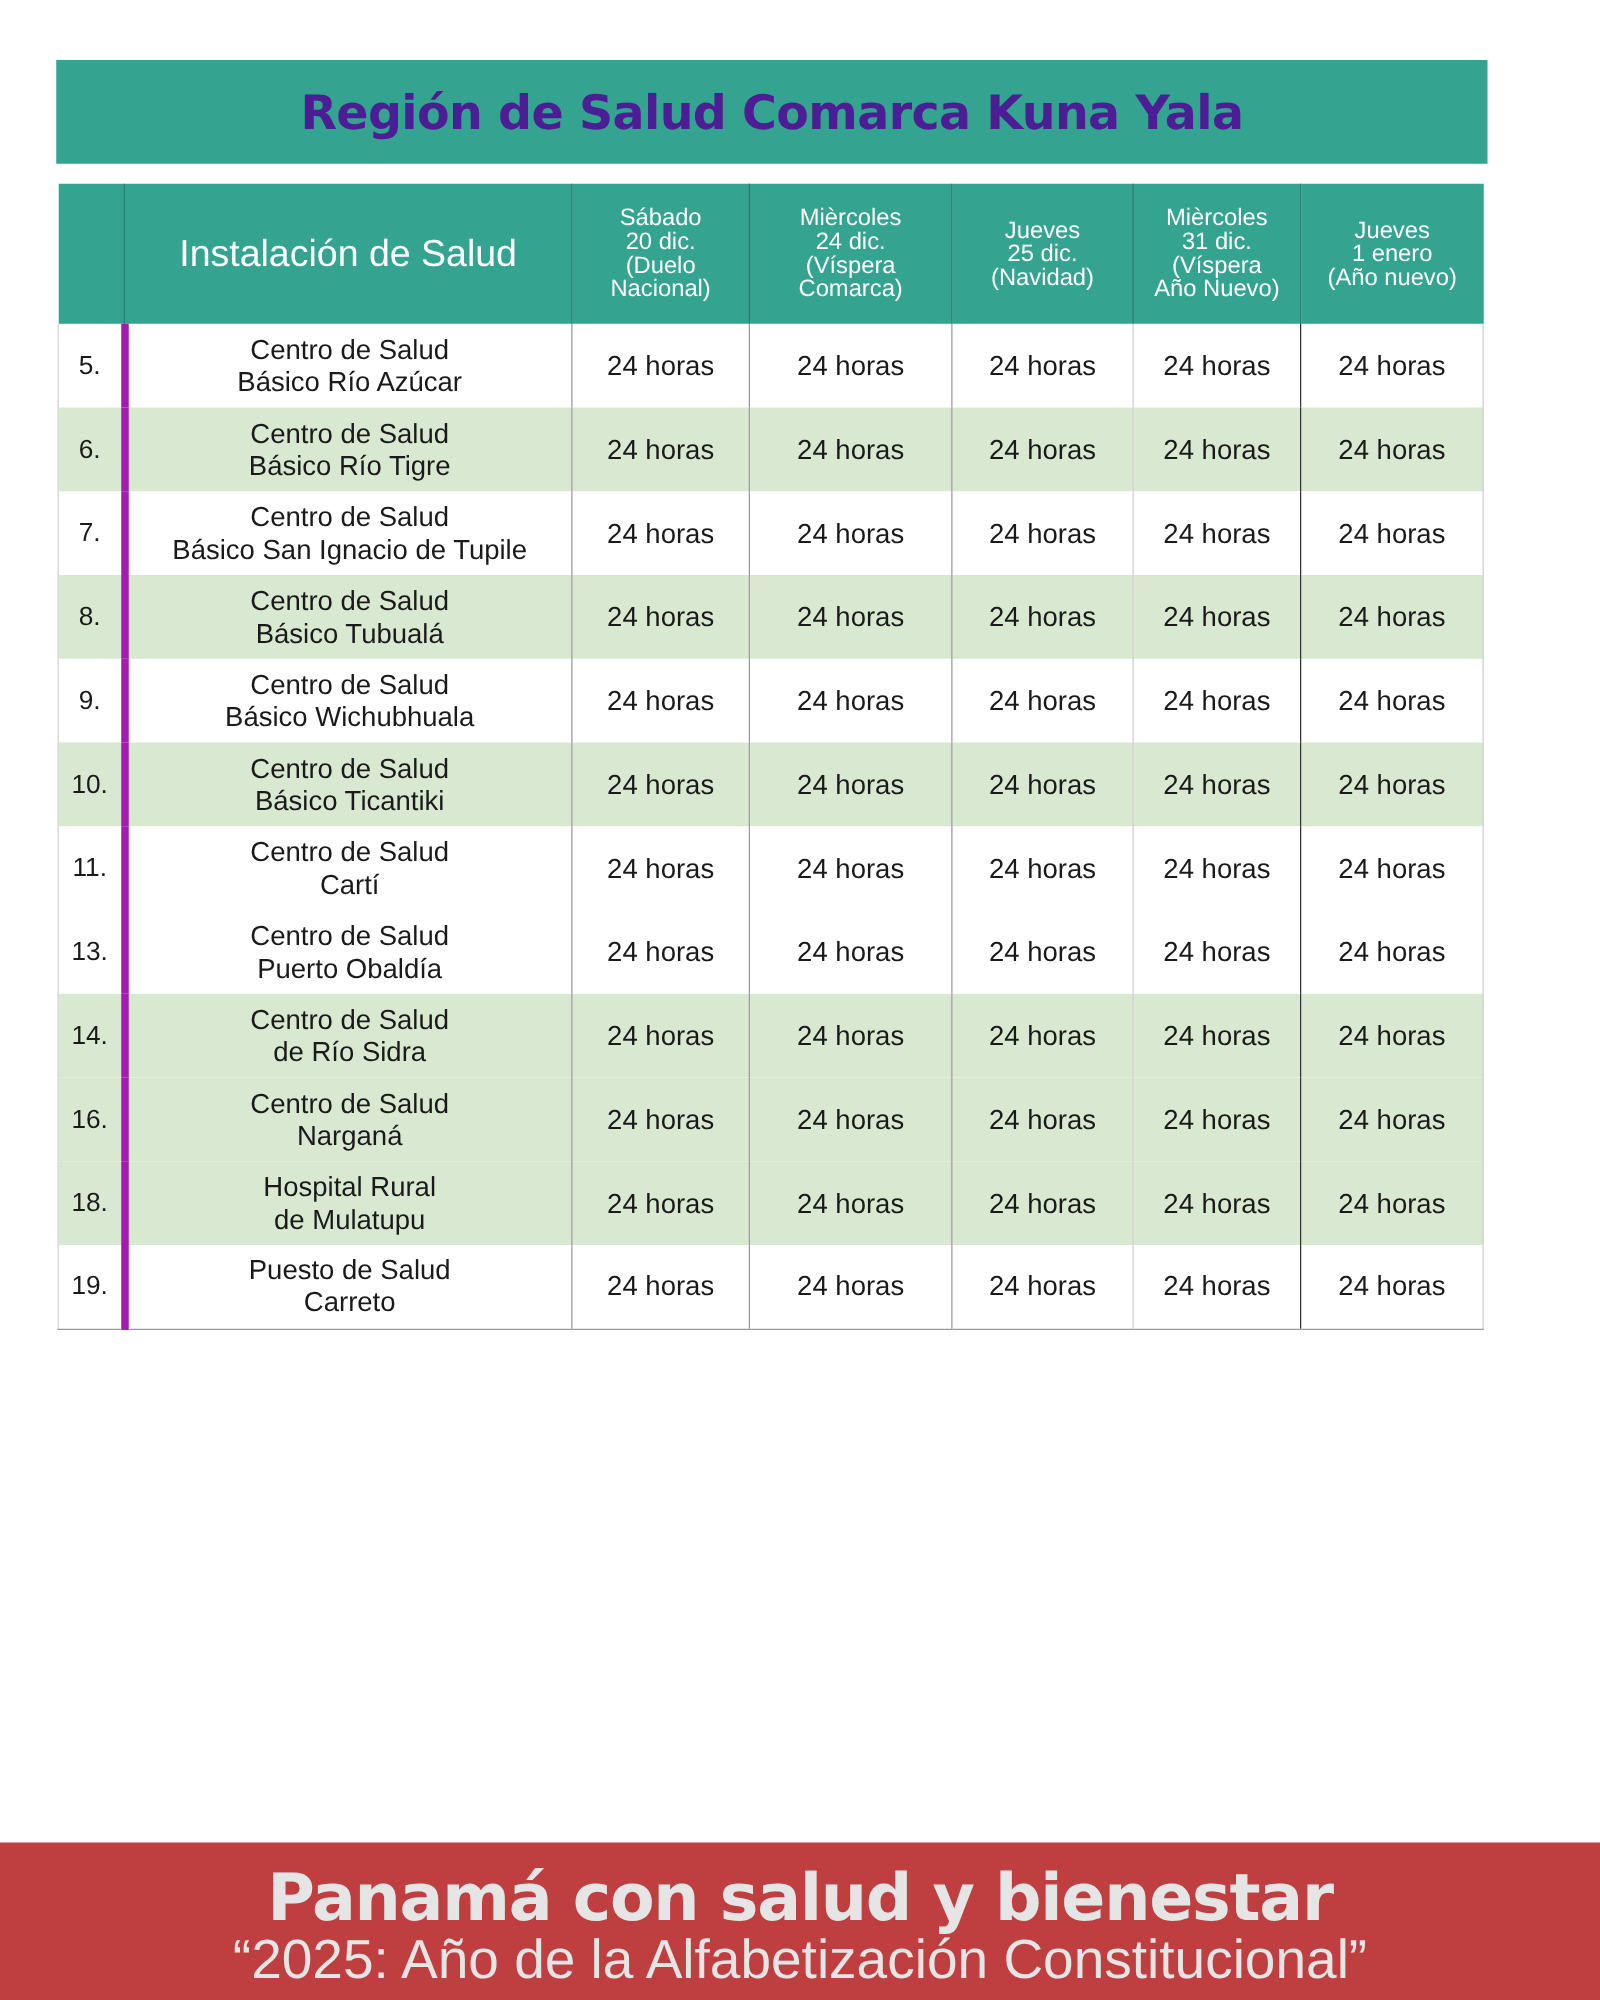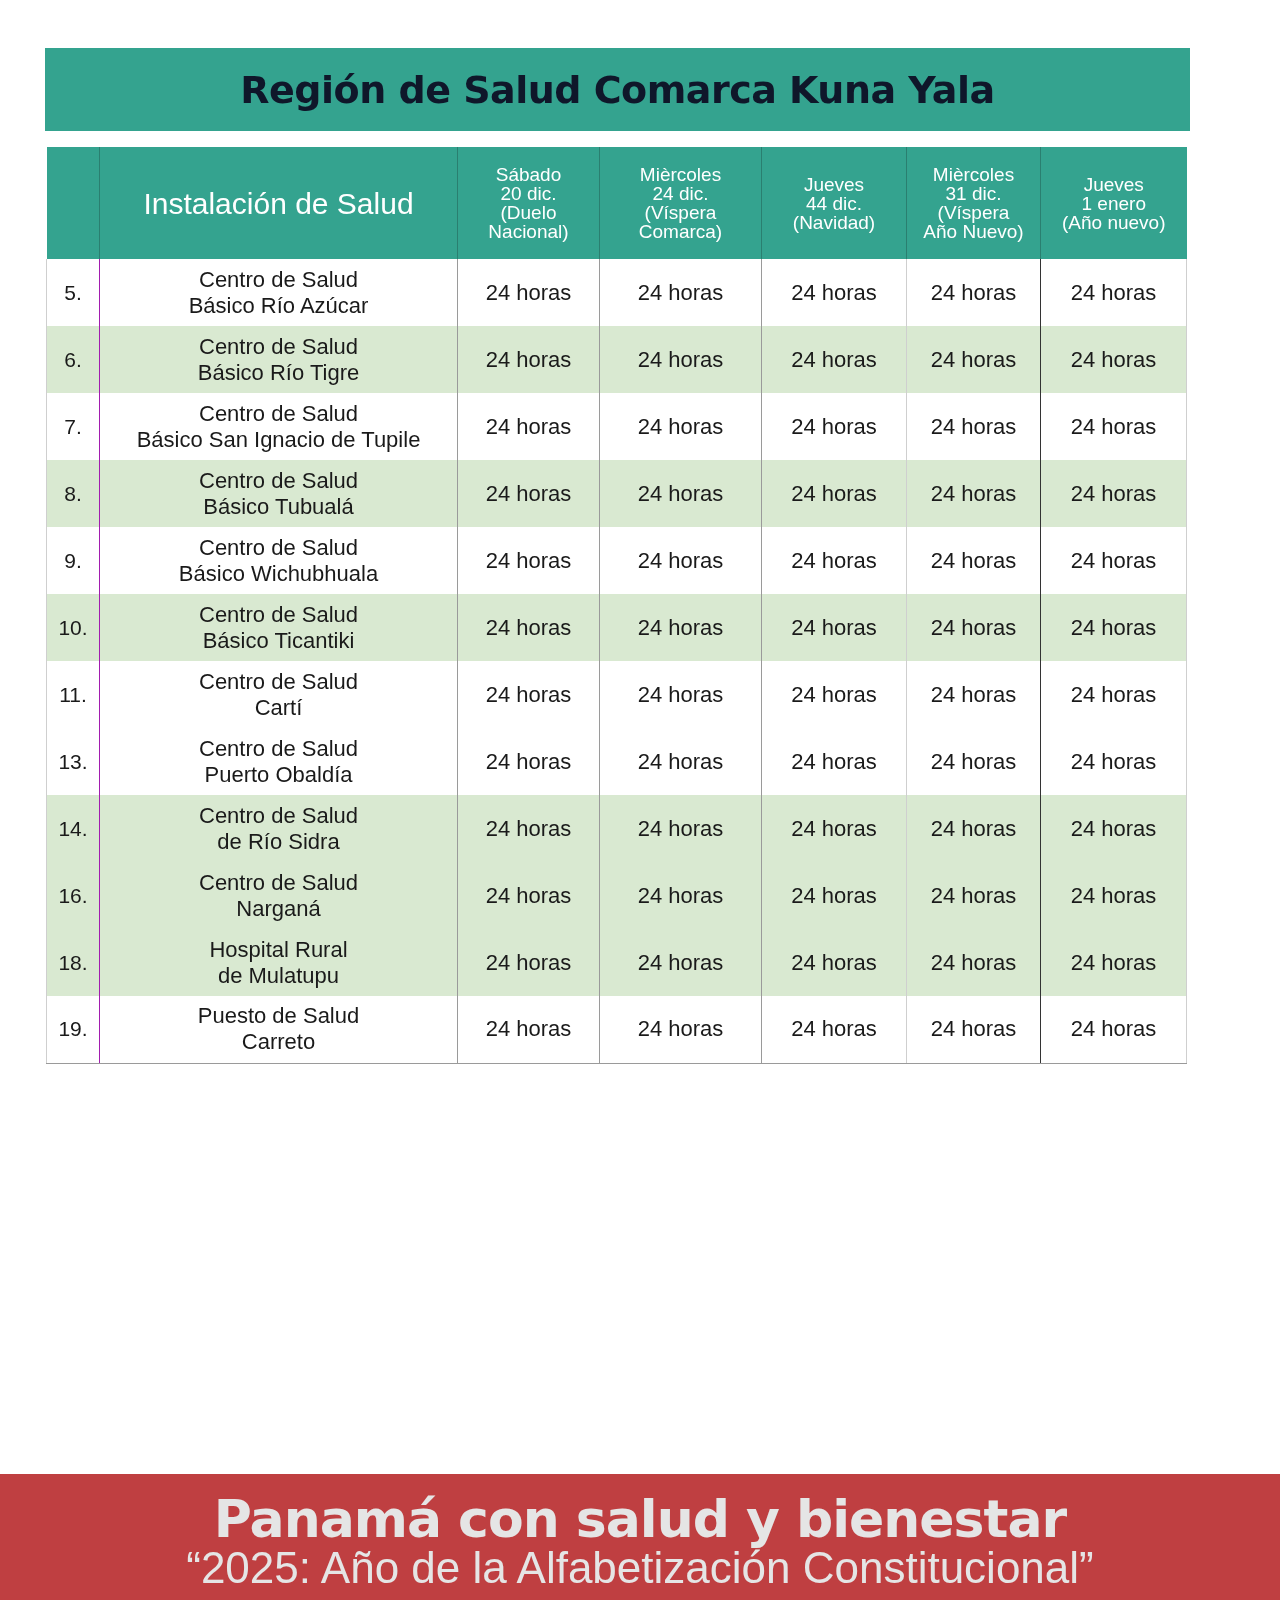--- a/index.html
+++ b/index.html
@@ -1,40 +1,40 @@
 <!DOCTYPE html>
 <html><head>
 <meta charset="utf-8">
 <style>
   html, body { margin: 0; padding: 0; background: #ffffff; }
   body { width: 1280px; height: 1600px; position: relative; overflow: hidden;
          font-family: "Liberation Sans", "DejaVu Sans", sans-serif; color: #1a1a1a; }
   .title-banner { position: absolute; left: 45px; top: 48px; width: 1145px; height: 83px;
          background: #34a38f; display: flex; align-items: center; justify-content: center; }
-  .title-banner h1 { margin: 15px; color: #0f172a; font-size: 38px; font-weight: 900;
+  .title-banner h1 { margin: 15px; color: #4c1d95; font-size: 38px; font-weight: 900;
          font-family: "DejaVu Sans", sans-serif; letter-spacing: -0.5px; }
   table.schedule { position: absolute; left: 46px; top: 147px; width: 1140px;
          border-collapse: collapse; table-layout: fixed; }
   table.schedule col.c-num { width: 53px; }
   table.schedule col.c-name { width: 358px; }
   table.schedule col.c-d1 { width: 142px; }
   table.schedule col.c-d2 { width: 162px; }
   table.schedule col.c-d3 { width: 145px; }
   table.schedule col.c-d4 { width: 134px; }
   table.schedule col.c-d5 { width: 146px; }
   thead th { background: #34a38f; color: #ffffff; font-weight: normal; height: 112px;
          font-size: 19px; line-height: 19px; text-align: center; vertical-align: middle;
          border-left: 1px solid #2a7f70; padding: 0 2px; }
   thead th.h-name { font-size: 30px; }
   thead th:first-child { border-left: none; }
   thead th .line { display: block; }
   tbody td { text-align: center; vertical-align: middle; font-size: 22px; line-height: 26px;
          border-left: 1px solid #cfcfcf; color: #1a1a1a; }
   tbody td:first-child { border-left: 1px solid #cfcfcf; }
-  tbody td.name { border-left: 1px solid #a21caf; }
+  tbody td.name { border-left: 6px solid #a21caf; }
   tbody td.d1, tbody td.d2, tbody td.d3 { border-left: 1px solid #9a9a9a; }
   tbody td.d5 { border-left: 1px solid #333; border-right: 1px solid #cfcfcf; }
   tbody tr { height: 67px; }
   tbody tr.alt td { background: #d9e9d1; }
   tbody tr:last-child td { border-bottom: 1px solid #9a9a9a; }
   td.num { font-size: 21px; }
   td.name .line { display: block; }
   .footer-banner { position: absolute; left: 0; top: 1474px; width: 1280px; height: 126px;
          background: #bf3f41; color: #e5e5e5; text-align: center; }
   .footer-banner .slogan { font-family: "DejaVu Sans", sans-serif; font-weight: 900;
@@ -69,21 +69,21 @@
           <span class="line">Nacional)</span>
         </th>
         <th>
           <span class="line">Mièrcoles</span>
           <span class="line">24 dic.</span>
           <span class="line">(Víspera</span>
           <span class="line">Comarca)</span>
         </th>
         <th>
           <span class="line">Jueves</span>
-          <span class="line">44 dic.</span>
+          <span class="line">25 dic.</span>
           <span class="line">(Navidad)</span>
         </th>
         <th>
           <span class="line">Mièrcoles</span>
           <span class="line">31 dic.</span>
           <span class="line">(Víspera</span>
           <span class="line">Año Nuevo)</span>
         </th>
         <th>
           <span class="line">Jueves</span>

